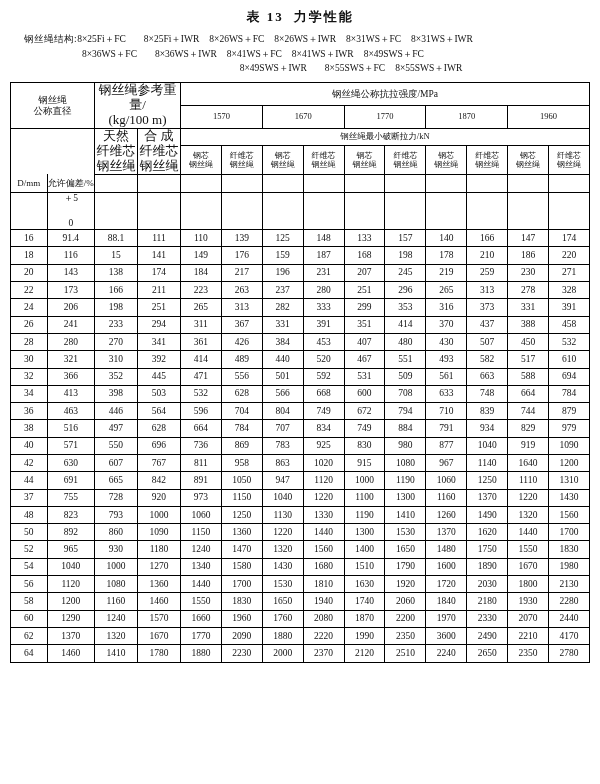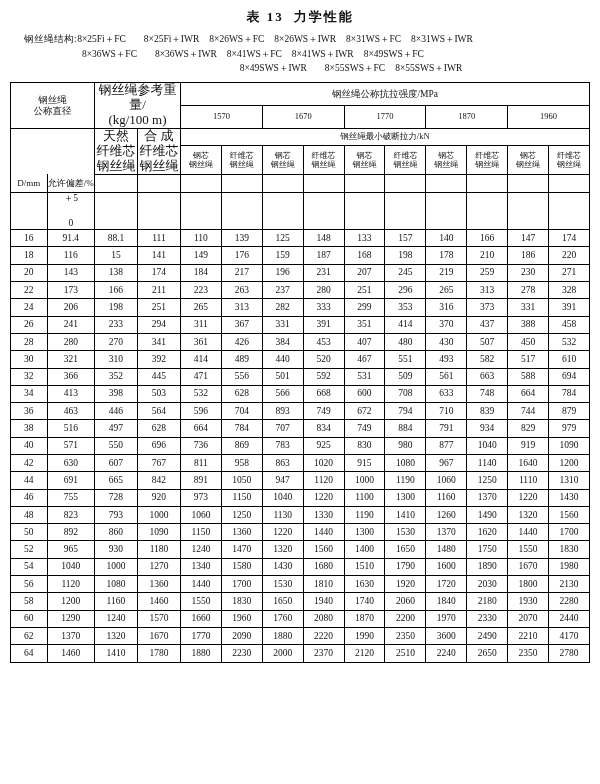--- a/index.html
+++ b/index.html
@@ -389,21 +389,21 @@
           <td>664</td>
           <td>784</td>
         </tr>
         <tr class="data">
           <td>36</td>
           <td>463</td>
           <td>446</td>
           <td>564</td>
           <td>596</td>
           <td>704</td>
-          <td>893</td>
+          <td>804</td>
           <td>749</td>
           <td>672</td>
           <td>794</td>
           <td>710</td>
           <td>839</td>
           <td>744</td>
           <td>879</td>
         </tr>
         <tr class="data">
           <td>38</td>
@@ -463,21 +463,21 @@
           <td>947</td>
           <td>1120</td>
           <td>1000</td>
           <td>1190</td>
           <td>1060</td>
           <td>1250</td>
           <td>1110</td>
           <td>1310</td>
         </tr>
         <tr class="data">
-          <td>46</td>
+          <td>37</td>
           <td>755</td>
           <td>728</td>
           <td>920</td>
           <td>973</td>
           <td>1150</td>
           <td>1040</td>
           <td>1220</td>
           <td>1100</td>
           <td>1300</td>
           <td>1160</td>

